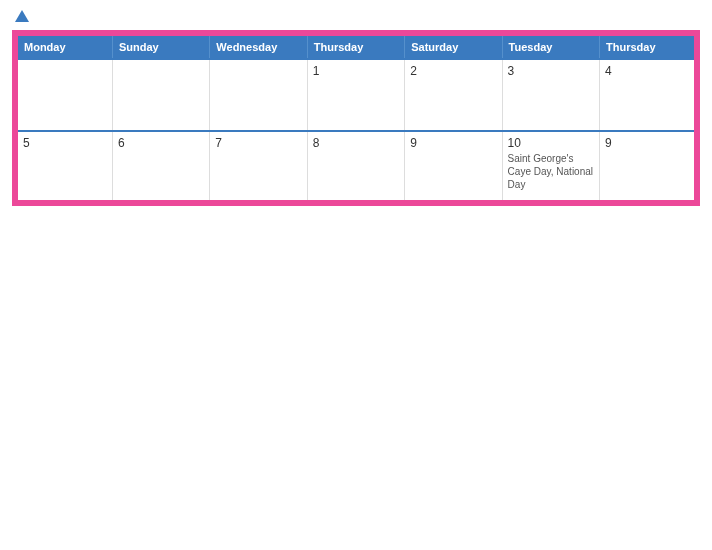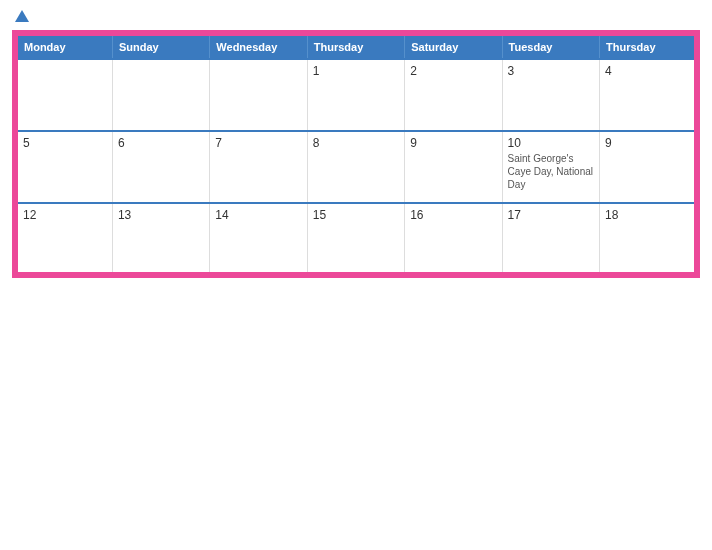--- a/index.html
+++ b/index.html
@@ -164,38 +164,15 @@
             <span class="day-number">8</span>
           </td>
           <td>
             <span class="day-number">9</span>
           </td>
           <td><span class="day-number">10</span><span class="event-text">Saint George's Caye Day, National Day</span></td>
           <td>
             <span class="day-number">9</span>
           </td>
         </tr>
-        <tr>
-          <td>
-            <span class="day-number">12</span>
-          </td>
-          <td>
-            <span class="day-number">13</span>
-          </td>
-          <td>
-            <span class="day-number">14</span>
-          </td>
-          <td>
-            <span class="day-number">15</span>
-          </td>
-          <td>
-            <span class="day-number">16</span>
-          </td>
-          <td>
-            <span class="day-number">17</span>
-          </td>
-          <td>
-            <span class="day-number">18</span>
-          </td>
-        </tr>
       </tbody>
   </table>
 </div>
 
 </body></html>

